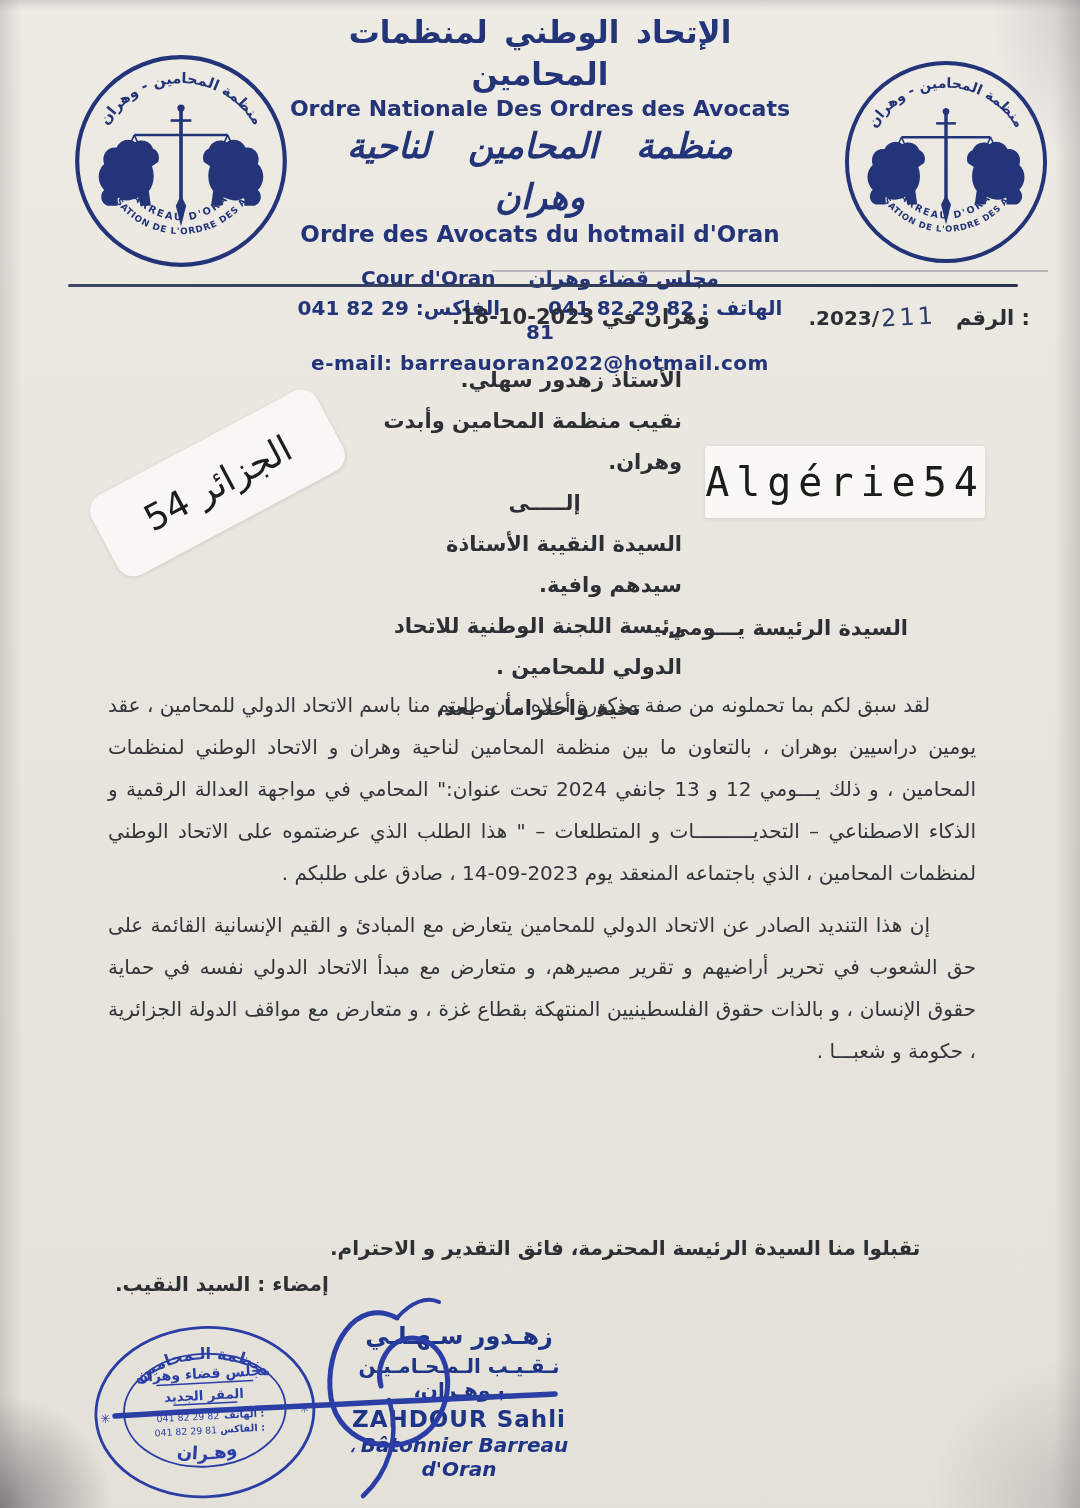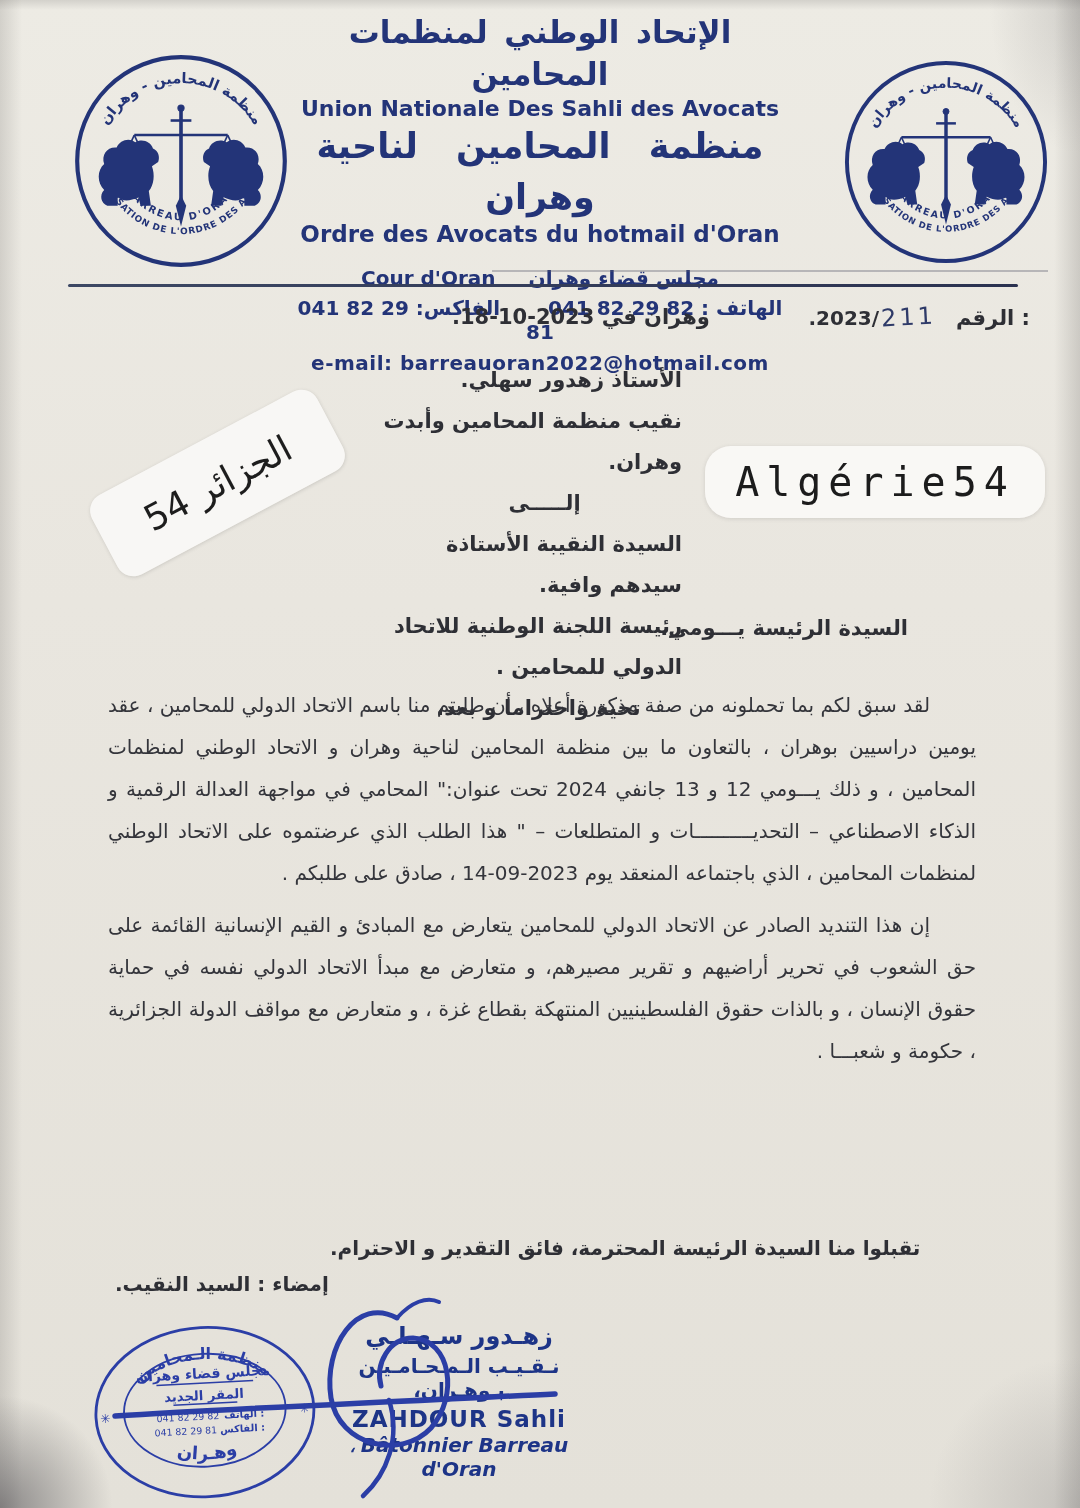--- a/index.html
+++ b/index.html
@@ -13,21 +13,21 @@
       linear-gradient(to bottom, rgba(95,93,90,.18), transparent 10px),
       linear-gradient(to right, rgba(105,102,100,.2), transparent 22px),
       linear-gradient(to left, rgba(105,102,100,.24), transparent 26px),
       linear-gradient(180deg,#edebe4 0%,#e9e6df 40%,#e4e1d9 100%);
     color:#303137;
   }
   
   .hdr{position:absolute;left:285px;top:12px;width:510px;text-align:center;color:#233478;}
   .hdr .ar1{font-size:31px;font-weight:bold;word-spacing:6px;line-height:1.35;}
   .hdr .fr1{font-size:22px;font-weight:bold;line-height:1.15;}
-  .hdr .ar2{font-size:35px;font-weight:bold;word-spacing:26px;line-height:1.45;}
+  .hdr .ar2{font-size:35px;font-weight:bold;word-spacing:26px;line-height:1.45;font-style:italic;}
   .hdr .fr2{font-size:23px;font-weight:bold;line-height:1.1;}
   .court-row{direction:rtl;font-size:20px;font-weight:bold;margin-top:18px;}
   .court-row .c-ar{margin-left:26px;}
   .tel-row{direction:rtl;font-size:20px;font-weight:bold;margin-top:6px;}
   .tel-row .num{direction:ltr;unicode-bidi:isolate;}
   .tel-row .gap{display:inline-block;width:34px;}
   .email{direction:ltr;font-size:20px;font-weight:bold;margin-top:7px;letter-spacing:.5px;}
   
   .seal{position:absolute;}
   .seal-left{left:72px;top:52px;width:218px;height:218px;}
@@ -67,22 +67,22 @@
   
   .stamp-wrap{position:absolute;left:86px;top:1320px;width:238px;height:188px;transform:rotate(-3deg);}
   .stamp-wrap svg{width:100%;height:100%;}
   .stamp-wrap text{fill:#2b3ea6;}
   .sig-strokes{position:absolute;left:105px;top:1288px;width:500px;height:220px;pointer-events:none;}
   
   .wm-left{position:absolute;left:90px;top:438px;width:255px;height:90px;transform:rotate(-28deg);
            background:rgba(249,248,245,.95);border-radius:18px;display:flex;align-items:center;justify-content:center;
            box-shadow:0 1px 4px rgba(60,60,60,.18);}
   .wm-left span{direction:rtl;font-size:36px;color:#1d1d1d;letter-spacing:2px;}
-  .wm-right{position:absolute;left:705px;top:446px;width:340px;height:72px;background:rgba(250,249,246,.93);
-            border-radius:26px;display:flex;align-items:center;justify-content:center;
+  .wm-right{position:absolute;left:705px;top:446px;width:280px;height:72px;background:rgba(250,249,246,.93);
+            border-radius:3px;display:flex;align-items:center;justify-content:center;
             box-shadow:0 1px 4px rgba(60,60,60,.15);}
   .wm-right span{font-family:"DejaVu Sans Mono",monospace;font-size:40px;letter-spacing:7px;color:#1c1c1c;}
 </style>
 </head>
 <body>
 
 <div class="page">
 
   <svg class="seal seal-left" viewBox="0 0 210 210">
     <defs>
@@ -133,21 +133,21 @@
       <line x1="150" y1="80" x2="137" y2="108" stroke-width="1.6"></line>
       <line x1="150" y1="80" x2="163" y2="108" stroke-width="1.6"></line>
       <path d="M 134 108 A 16 8 0 0 0 166 108 Z" stroke="none"></path>
     </g>
     <path fill="#233478" d="M 34 148 C 28 146 26 138 31 133 C 24 126 24 114 31 108 C 28 99 34 91 43 92 C 46 85 55 82 61 87 C 67 83 76 86 78 93 C 83 95 85 101 83 106 L 77 110 C 80 118 79 128 74 134 L 76 148 L 66 148 L 64 140 C 56 144 48 144 44 140 L 44 148 Z"></path>
     <path fill="#233478" transform="matrix(-1,0,0,1,210,0)" d="M 34 148 C 28 146 26 138 31 133 C 24 126 24 114 31 108 C 28 99 34 91 43 92 C 46 85 55 82 61 87 C 67 83 76 86 78 93 C 83 95 85 101 83 106 L 77 110 C 80 118 79 128 74 134 L 76 148 L 66 148 L 64 140 C 56 144 48 144 44 140 L 44 148 Z"></path>
   </svg>
 
   <div class="hdr">
     <div class="ar1" dir="rtl">الإتحاد الوطني لمنظمات المحامين</div>
-    <div class="fr1">Union Nationale Des Sahli des Avocats</div>
+    <div class="fr1">Ordre Nationale Des Ordres des Avocats</div>
     <div class="ar2" dir="rtl">منظمة المحامين لناحية وهران</div>
     <div class="fr2">Ordre des Avocats du hotmail d'Oran</div>
     <div class="court-row">
       <span class="c-ar">مجلس قضاء وهران</span>
       <span class="c-fr">Cour d'Oran</span>
     </div>
     <div class="tel-row">
       <span>الهاتف :</span>
       <span class="num">041 82 29 82</span>
       <span class="gap"></span>

